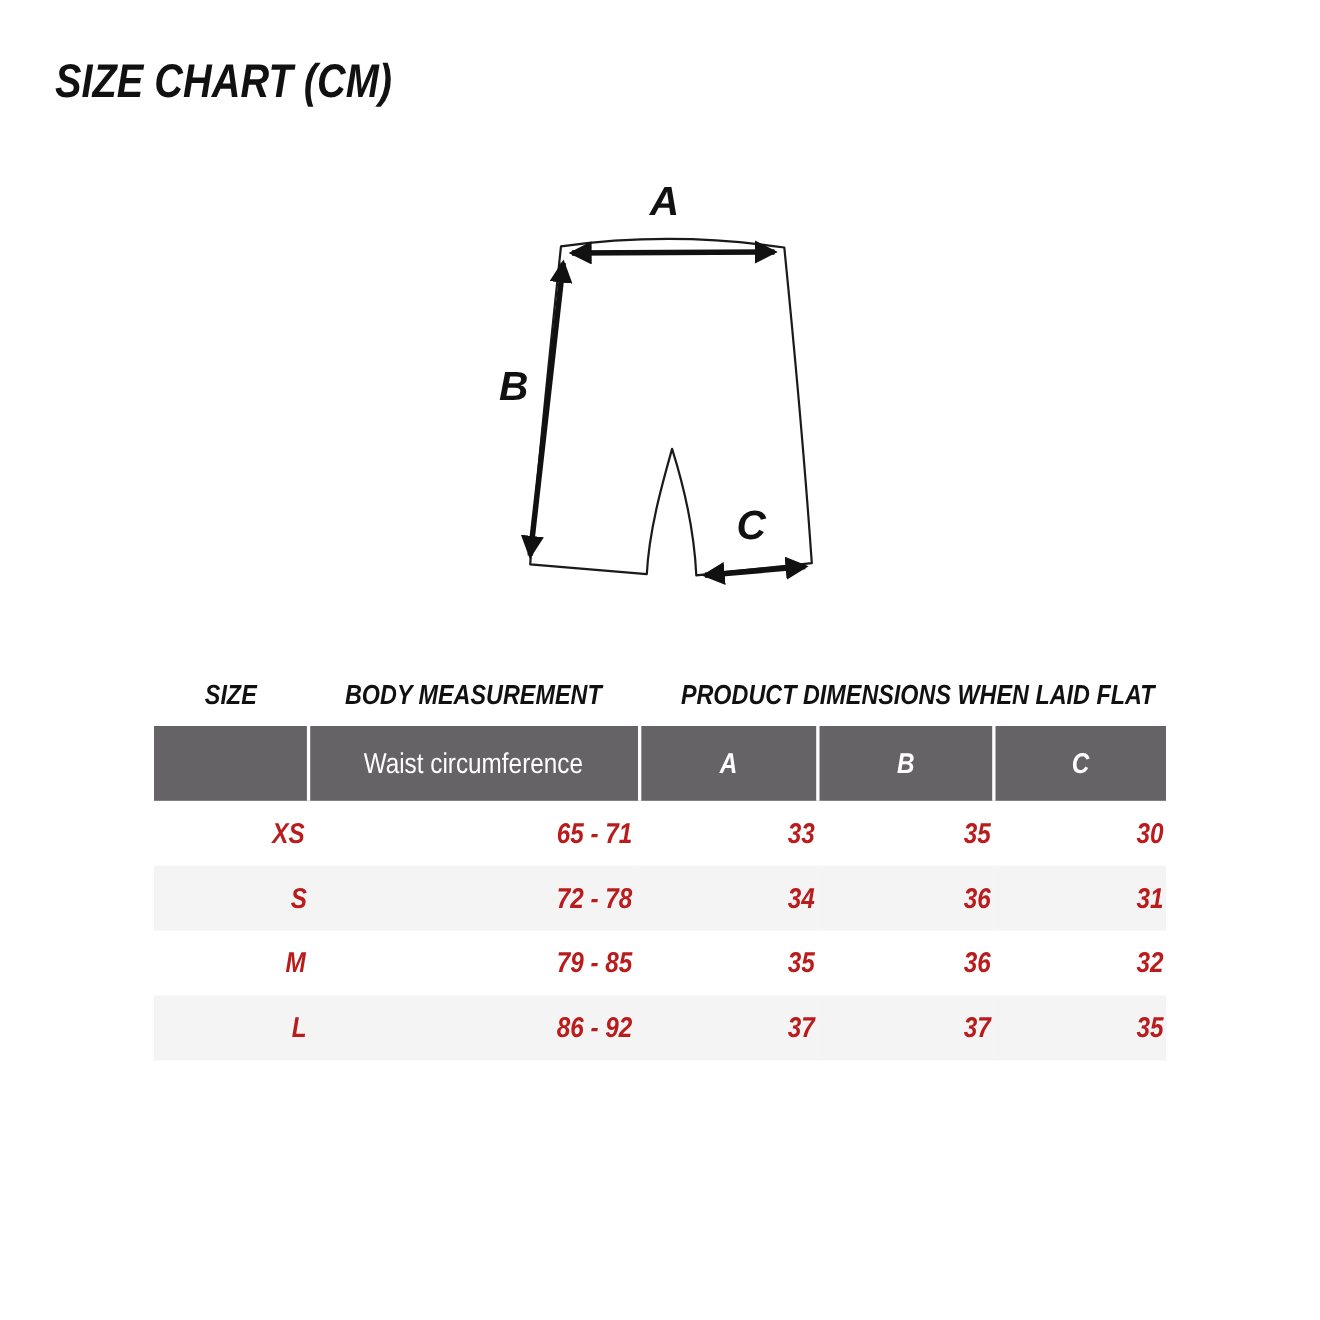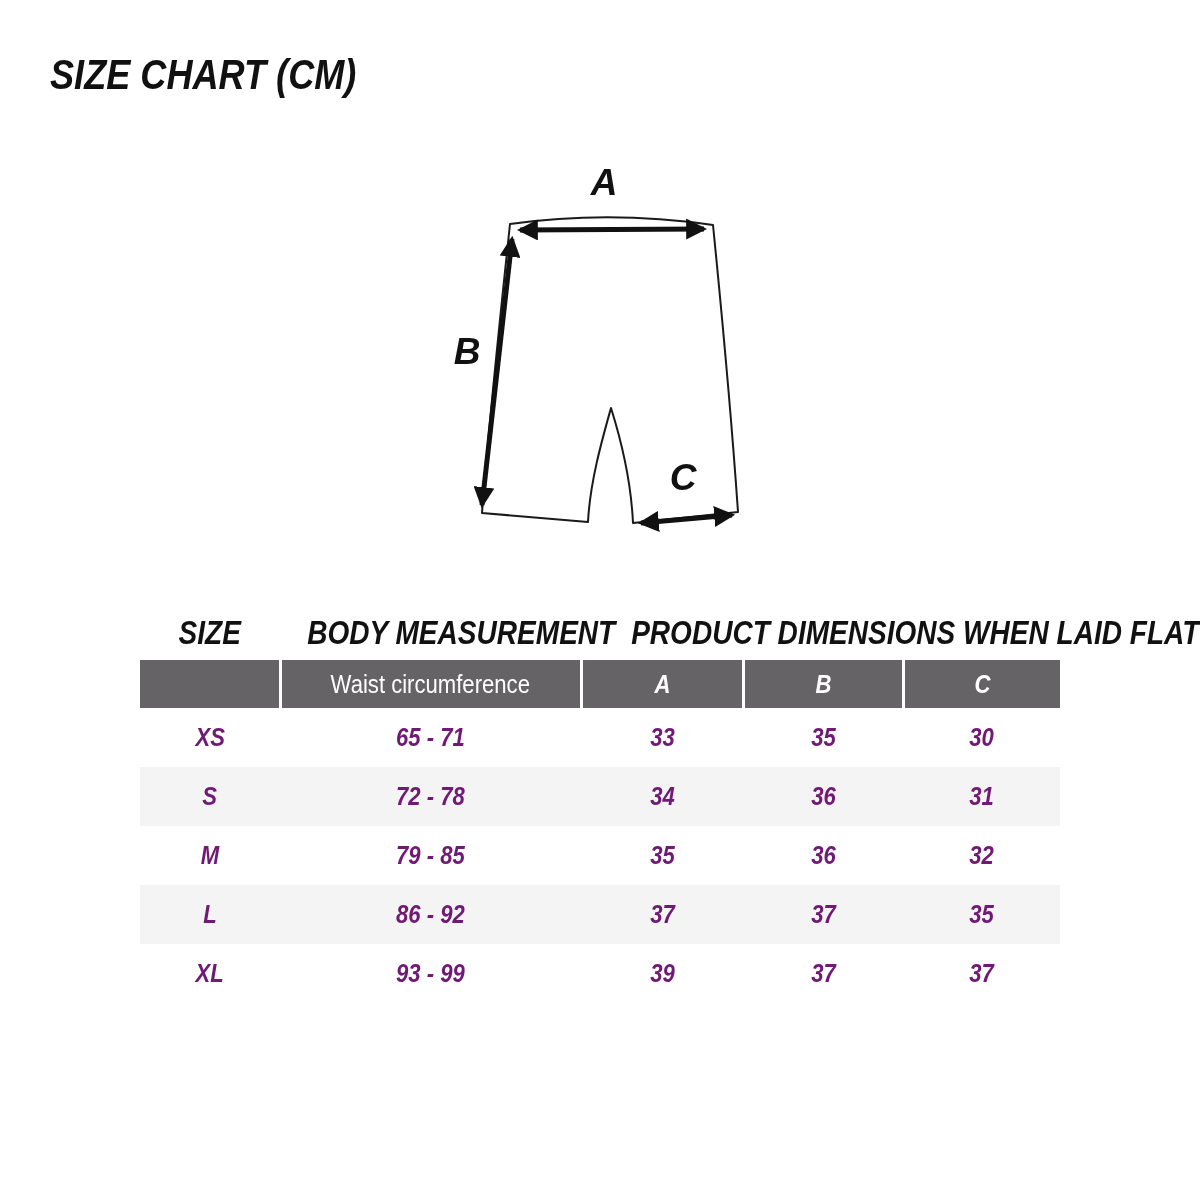--- a/index.html
+++ b/index.html
@@ -29,33 +29,33 @@
   }
 
   
   .size-table {
     position: absolute; left: 140px; top: 605px; width: 920px;
     border-collapse: collapse; table-layout: fixed;
   }
   .size-table th, .size-table td { padding: 0; }
   .group-row th {
     height: 55px; vertical-align: middle; text-align: center;
-    font-size: 33px; font-weight: bold; font-style: italic; color: #111111;
+    font-size: 25px; font-weight: bold; font-style: italic; color: #111111;
     background: #ffffff;
   }
   .sub-row th {
-    height: 48px; vertical-align: middle; text-align: center;
+    height: 68px; vertical-align: middle; text-align: center;
     background: #656366; color: #ffffff;
     font-size: 26px; font-weight: 400; font-style: normal;
   }
   .sub-row th + th { border-left: 3px solid #ffffff; }
   .sub-row th.dim { font-style: italic; font-weight: 600; }
   .size-table tbody td {
-    height: 59px; vertical-align: middle; text-align: center;
-    font-size: 26px; font-style: italic; font-weight: 600; color: #701a75;
+    height: 59px; vertical-align: middle; text-align: right;
+    font-size: 26px; font-style: italic; font-weight: 600; color: #b91c1c;
     background: transparent;
   }
   .size-table tbody td.cell-size { font-weight: 700; }
   .size-table tbody tr:nth-child(even) { background: #f5f4f5; }
 
   
   .cond { display: inline-block; transform: scaleX(0.85); white-space: nowrap; }
 </style>
 </head>
 <body>
@@ -135,23 +135,16 @@
         <td><span class="cond">36</span></td>
         <td><span class="cond">32</span></td>
       </tr>
       <tr>
         <td class="cell-size"><span class="cond">L</span></td>
         <td><span class="cond">86 - 92</span></td>
         <td><span class="cond">37</span></td>
         <td><span class="cond">37</span></td>
         <td><span class="cond">35</span></td>
       </tr>
-      <tr>
-        <td class="cell-size"><span class="cond">XL</span></td>
-        <td><span class="cond">93 - 99</span></td>
-        <td><span class="cond">39</span></td>
-        <td><span class="cond">37</span></td>
-        <td><span class="cond">37</span></td>
-      </tr>
     </tbody>
   </table>
 
 </div>
 
 </body></html>

